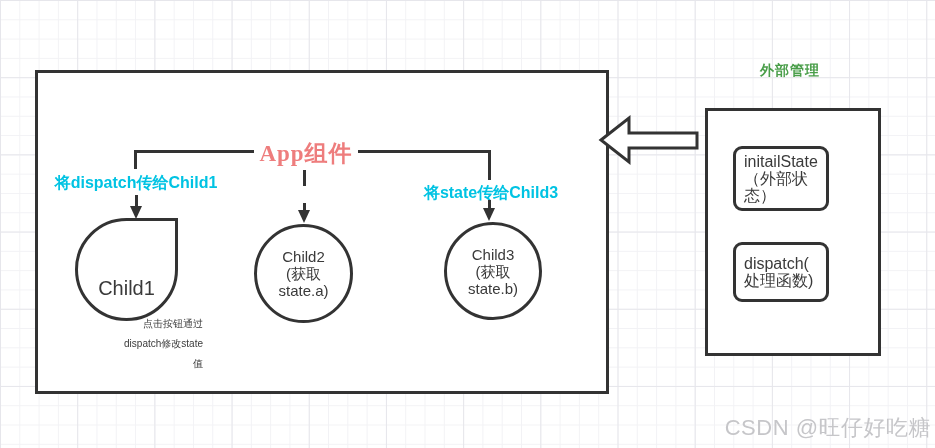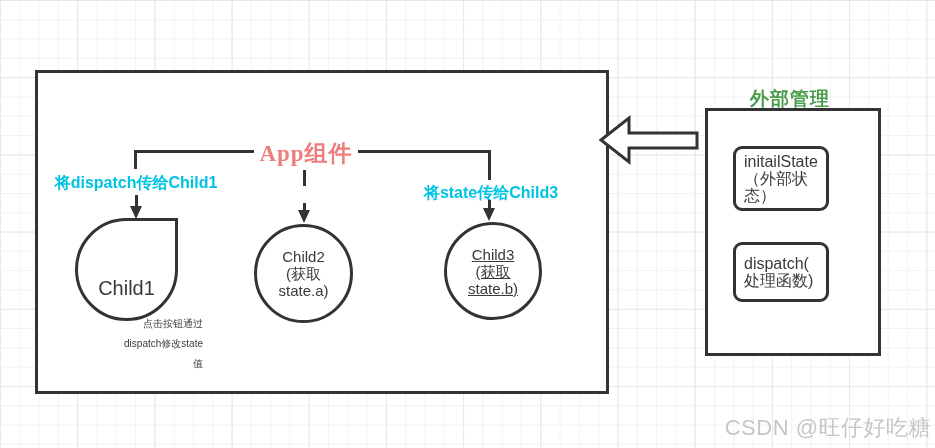--- a/index.html
+++ b/index.html
@@ -56,24 +56,23 @@
   }
   .node-name{font-size:20px;color:#3a3a3a;margin-top:37px;}
   .node-small{font-size:15px;line-height:17px;color:#3a3a3a;}
   .caption{
     position:absolute;left:48px;top:314px;width:155px;
     text-align:right;font-size:10px;line-height:20px;color:#3a3a3a;
   }
   .caption span{display:block;}
   .ext-title{
     position:absolute;left:705px;top:62px;width:170px;
-    text-align:center;font-size:19px;font-weight:600;
+    text-align:center;font-size:14px;font-weight:600;
     color:var(--external-title,#4a9e4a);
     letter-spacing:1px;
-    margin-top:24px;
   }
   .ext-item{
     position:absolute;left:733px;width:96px;min-height:58px;
     box-sizing:border-box;
     background:#fff;
     border:3px solid var(--stroke,#333);
     border-radius:9px;
     padding:4px 8px;
     font-size:16px;line-height:17px;
     display:flex;align-items:center;
@@ -117,21 +116,21 @@
   <div class="node" style="left:75px;top:218px;width:97px;height:97px;border-radius:50% 0 50% 50%;">
     <span class="node-name">Child1</span>
   </div>
 
   <div class="node" style="left:254px;top:224px;width:93px;height:93px;border-radius:50%;">
     <span class="node-small">Child2</span>
     <span class="node-small">(获取</span>
     <span class="node-small">state.a)</span>
   </div>
 
-  <div class="node" style="left:444px;top:222px;width:92px;height:92px;border-radius:50%;text-decoration:underline;">
+  <div class="node" style="left:444px;top:222px;width:92px;height:92px;border-radius:50%;">
     <span class="node-small">Child3</span>
     <span class="node-small">(获取</span>
     <span class="node-small">state.b)</span>
   </div>
 
   <div class="caption">
     <span>点击按钮通过</span>
     <span>dispatch修改state</span>
     <span>值</span>
   </div>

